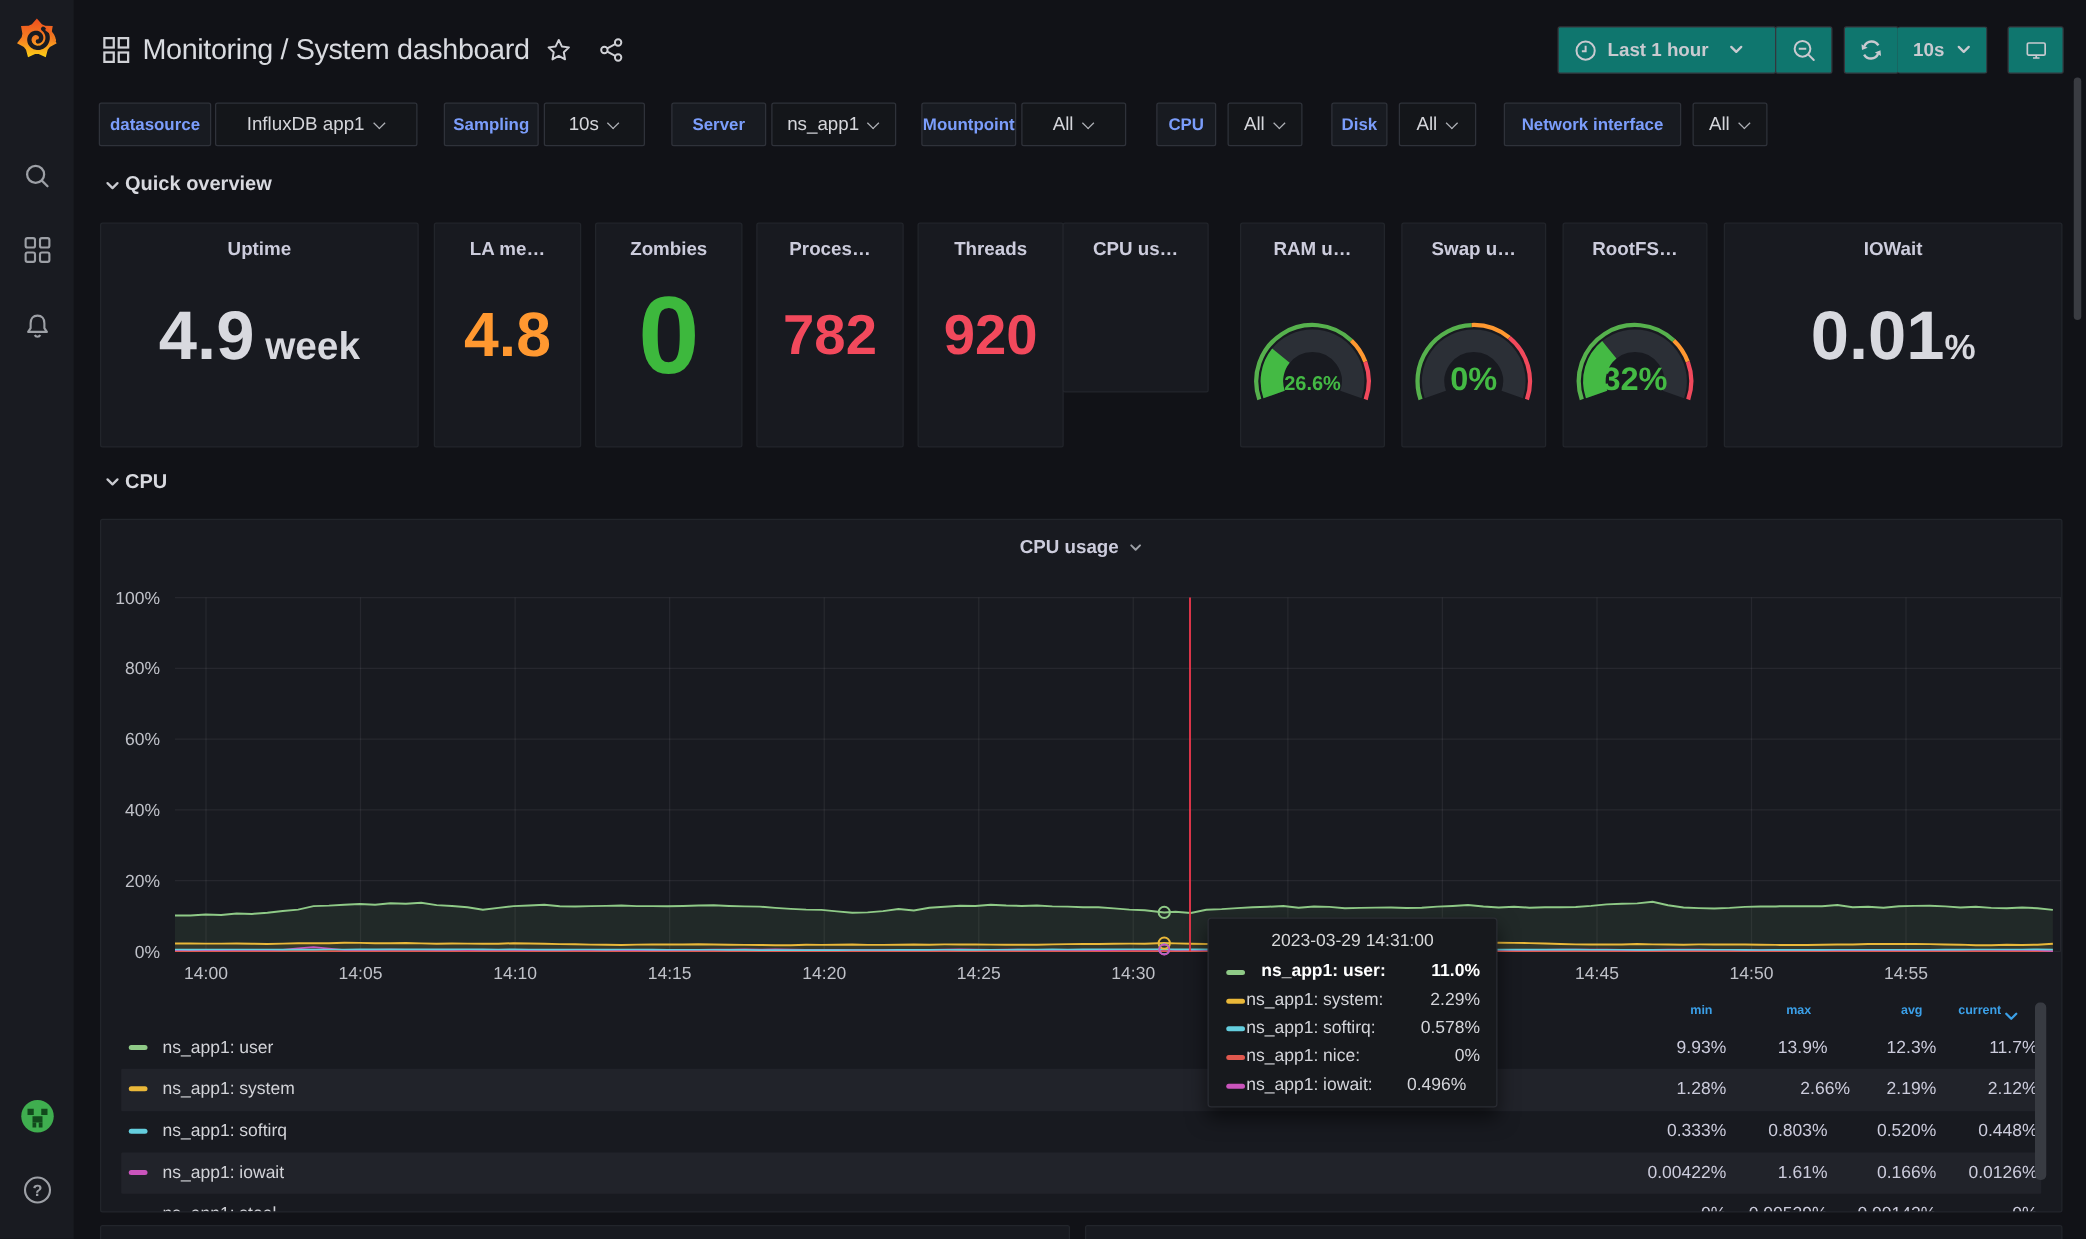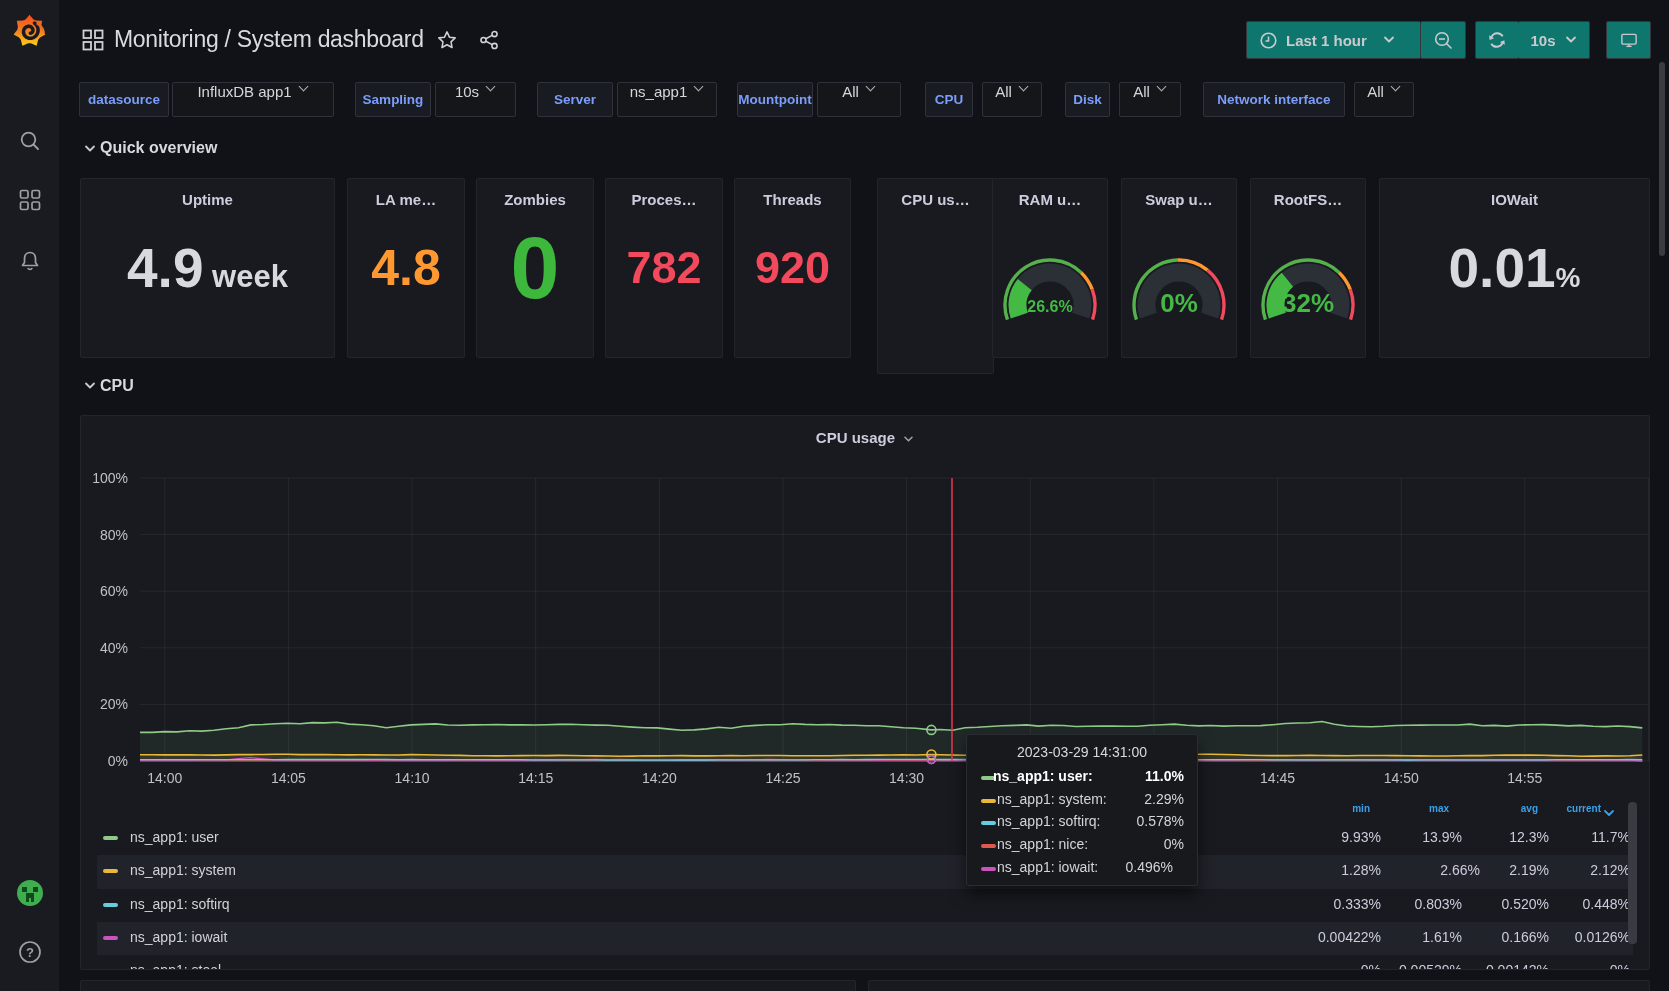--- a/index.html
+++ b/index.html
@@ -5,21 +5,21 @@
 html,body { width:1669px; height:991px; overflow:hidden; background:#111217;
   font-family:"Liberation Sans", sans-serif; }
 .panel { position:absolute; background:#181a20; border:1px solid #22252b; border-radius:2px; }
 .ptitle { position:absolute; left:0; right:0; top:12px; text-align:center; color:#ccccdc;
   font-size:15px; font-weight:700; }
 .vwrap { position:absolute; left:0; right:0; top:50%; margin-top:-30px; height:60px; line-height:60px; text-align:center; }
 .fl { position:absolute; top:82px; height:35px; border:1px solid #2f323a; border-radius:2px;
   display:flex; align-items:center; justify-content:center; font-size:13.5px; font-weight:700;
   color:#7b9dfb; background:#181b21; }
 .fv { position:absolute; top:82px; height:35px; border:1px solid #2f323a; border-radius:2px;
-  display:flex; align-items:flex-start; justify-content:center; font-size:15px; color:#d5d6db; background:#14161a; }
+  display:flex; align-items:center; justify-content:center; font-size:15px; color:#d5d6db; background:#14161a; }
 .chev { display:inline-block; width:10px; height:10px; margin-left:7px; position:relative; top:-2px; }
 .chev:after { content:""; position:absolute; left:1px; top:2px; width:6px; height:6px;
   border-right:1.6px solid #b0b2b8; border-bottom:1.6px solid #b0b2b8; transform:rotate(45deg); }
 .sechead { position:absolute; color:#d8d9df; font-size:16px; font-weight:700; }
 .tbtn { position:absolute; top:21px; height:38px; background:#0f766e; border:1px solid #34363c;
   border-radius:2px; display:flex; align-items:center; color:#c9cad0; font-size:15px; font-weight:700; }
 .ax { font-size:14px; fill:#bfc1c8; font-family:"Liberation Sans", sans-serif; }
 .dash { position:absolute; top:14px; width:15px; height:4px; border-radius:2px; display:inline-block; }
 .ll { position:absolute; left:33px; top:7px; font-size:14px; color:#d2d3d8; }
 .lv { position:absolute; top:7px; font-size:14px; color:#ccccdc; }
@@ -191,21 +191,21 @@
     <div class="vwrap"><span style="font-size:88px;font-weight:700;color:#3db83d">0</span></div>
   </div>
 <div class="panel" style="left:605px;top:178px;width:118px;height:180px">
     <div class="ptitle">Proces…</div>
     <div class="vwrap"><span style="font-size:45px;font-weight:700;color:#f2495c">782</span></div>
   </div>
 <div class="panel" style="left:734px;top:178px;width:117px;height:180px">
     <div class="ptitle">Threads</div>
     <div class="vwrap"><span style="font-size:45px;font-weight:700;color:#f2495c">920</span></div>
   </div>
-<div class="panel" style="left:877px;top:178px;width:117px;height:196px">
+<div class="panel" style="left:850px;top:178px;width:117px;height:136px">
     <div class="ptitle">CPU us…</div>
   </div>
 <div class="panel" style="left:992px;top:178px;width:116px;height:180px">
     <div class="ptitle">RAM u…</div>
     <div style="position:absolute;left:50%;top:76px;margin-left:-55px"><svg width="110" height="78" viewBox="0 0 110 78">
         <path d="M 12.45 64.65 A 45 45 0 0 1 86.03 17.41" fill="none" stroke="#56b14d" stroke-width="3.4" stroke-linecap="butt"></path>
         <path d="M 86.03 17.41 A 45 45 0 0 1 97.22 34.43" fill="none" stroke="#ff9830" stroke-width="3.4" stroke-linecap="butt"></path>
         <path d="M 97.22 34.43 A 45 45 0 0 1 97.55 64.65" fill="none" stroke="#f2495c" stroke-width="3.4" stroke-linecap="butt"></path>
         <path d="M 24.27 60.58 A 32.5 32.5 0 1 1 85.73 60.58" fill="none" stroke="#2b2f36" stroke-width="18" stroke-linecap="butt"></path>
         <path d="M 24.27 60.58 A 32.5 32.5 0 0 1 29.74 29.55" fill="none" stroke="#44ba44" stroke-width="18" stroke-linecap="butt"></path>
@@ -347,21 +347,21 @@
       <span class="lv" style="right:84px">0.00142%</span>
       <span class="lv" style="right:3px">0%</span>
     </div>
   <div style="position:absolute;right:12px;top:386px;width:9px;height:142px;background:#383b42;border-radius:4px"></div>
 </div>
 
 <div style="position:absolute;left:966px;top:734px;width:232px;height:152px;background:#17191d;border:1px solid #2a2c33;border-radius:3px;box-shadow:0 8px 16px rgba(0,0,0,0.55);z-index:30;font-size:14px">
     <div style="text-align:center;color:#d8d9da;padding-top:9px;padding-bottom:7px">2023-03-29 14:31:00</div>
     <div style="position:relative;height:22.7px;font-weight:700;color:#ffffff">
       <span class="dash" style="background:#8fca87;left:14px;top:9px"></span>
-      <span style="position:absolute;left:26px;top:1px">ns_app1: user:</span>
+      <span style="position:absolute;left:42px;top:1px">ns_app1: user:</span>
       <span style="position:absolute;right:13px;top:1px">11.0%</span>
     </div>
     <div style="position:relative;height:22.7px;font-weight:400;color:#d4d5da">
       <span class="dash" style="background:#eab839;left:14px;top:9px"></span>
       <span style="position:absolute;left:30px;top:1px">ns_app1: system:</span>
       <span style="position:absolute;right:13px;top:1px">2.29%</span>
     </div>
     <div style="position:relative;height:22.7px;font-weight:400;color:#d4d5da">
       <span class="dash" style="background:#64cede;left:14px;top:9px"></span>
       <span style="position:absolute;left:30px;top:1px">ns_app1: softirq:</span>

